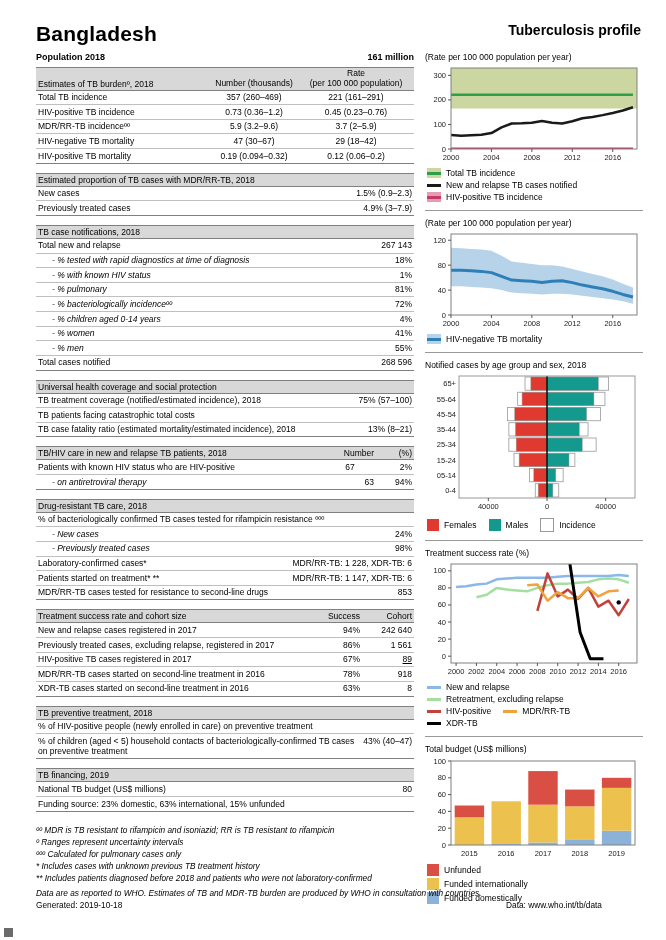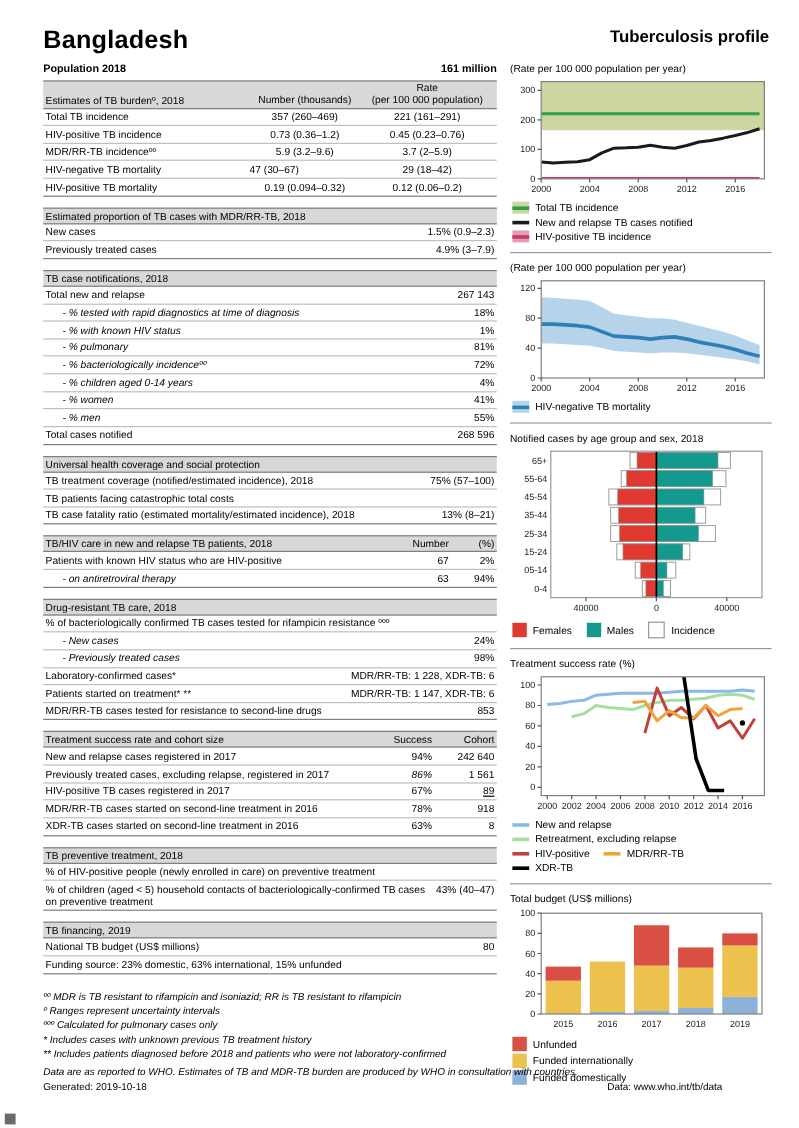--- a/index.html
+++ b/index.html
@@ -74,21 +74,21 @@
             <div class="val" style="width: 92px; text-align: center;">0.73 (0.36–1.2)</div>
             <div class="val" style="width: 112px; text-align: center;">0.45 (0.23–0.76)</div>
           </div>
           <div class="row">
             <div class="lbl">MDR/RR-TB incidenceºº</div>
             <div class="val" style="width: 92px; text-align: center;">5.9 (3.2–9.6)</div>
             <div class="val" style="width: 112px; text-align: center;">3.7 (2–5.9)</div>
           </div>
           <div class="row">
             <div class="lbl">HIV-negative TB mortality</div>
-            <div class="val" style="width: 92px; text-align: left;">47 (30–67)</div>
+            <div class="val" style="width: 92px; text-align: center;">47 (30–67)</div>
             <div class="val" style="width: 112px; text-align: center;">29 (18–42)</div>
           </div>
           <div class="row">
             <div class="lbl">HIV-positive TB mortality</div>
             <div class="val" style="width: 92px; text-align: center;">0.19 (0.094–0.32)</div>
             <div class="val" style="width: 112px; text-align: center;">0.12 (0.06–0.2)</div>
           </div>
         </div>
         <div class="sec">
           <div class="sec-h">
@@ -161,21 +161,21 @@
           </div>
         </div>
         <div class="sec">
           <div class="sec-h">
             <div class="t">TB/HIV care in new and relapse TB patients, 2018</div>
             <div class="c" style="width: 48px; text-align: right;">Number</div>
             <div class="c" style="width: 38px; text-align: right;">(%)</div>
           </div>
           <div class="row">
             <div class="lbl">Patients with known HIV status who are HIV-positive</div>
-            <div class="val" style="width: 48px; text-align: right;">67</div>
+            <div class="val" style="width: 48px; ">67</div>
             <div class="val" style="width: 38px; text-align: right;">2%</div>
           </div>
           <div class="row">
             <div class="lbl it ind">- on antiretroviral therapy</div>
             <div class="val" style="width: 48px; text-align: right;">63</div>
             <div class="val" style="width: 38px; text-align: right;">94%</div>
           </div>
         </div>
         <div class="sec">
           <div class="sec-h">
@@ -211,21 +211,21 @@
             <div class="c" style="width: 48px; text-align: right;">Success</div>
             <div class="c" style="width: 52px; text-align: right;">Cohort</div>
           </div>
           <div class="row">
             <div class="lbl">New and relapse cases registered in 2017</div>
             <div class="val" style="width: 48px; text-align: right;">94%</div>
             <div class="val" style="width: 52px; text-align: right;">242 640</div>
           </div>
           <div class="row">
             <div class="lbl">Previously treated cases, excluding relapse, registered in 2017</div>
-            <div class="val" style="width: 48px; text-align: right; font-style: italic;">86%</div>
+            <div class="val" style="width: 48px; text-align: right;">86%</div>
             <div class="val" style="width: 52px; text-align: right;">1 561</div>
           </div>
           <div class="row">
             <div class="lbl">HIV-positive TB cases registered in 2017</div>
             <div class="val" style="width: 48px; text-align: right;">67%</div>
             <div class="val" style="width: 52px; text-align: right; text-decoration: underline;">89</div>
           </div>
           <div class="row">
             <div class="lbl">MDR/RR-TB cases started on second-line treatment in 2016</div>
             <div class="val" style="width: 48px; text-align: right;">78%</div>

